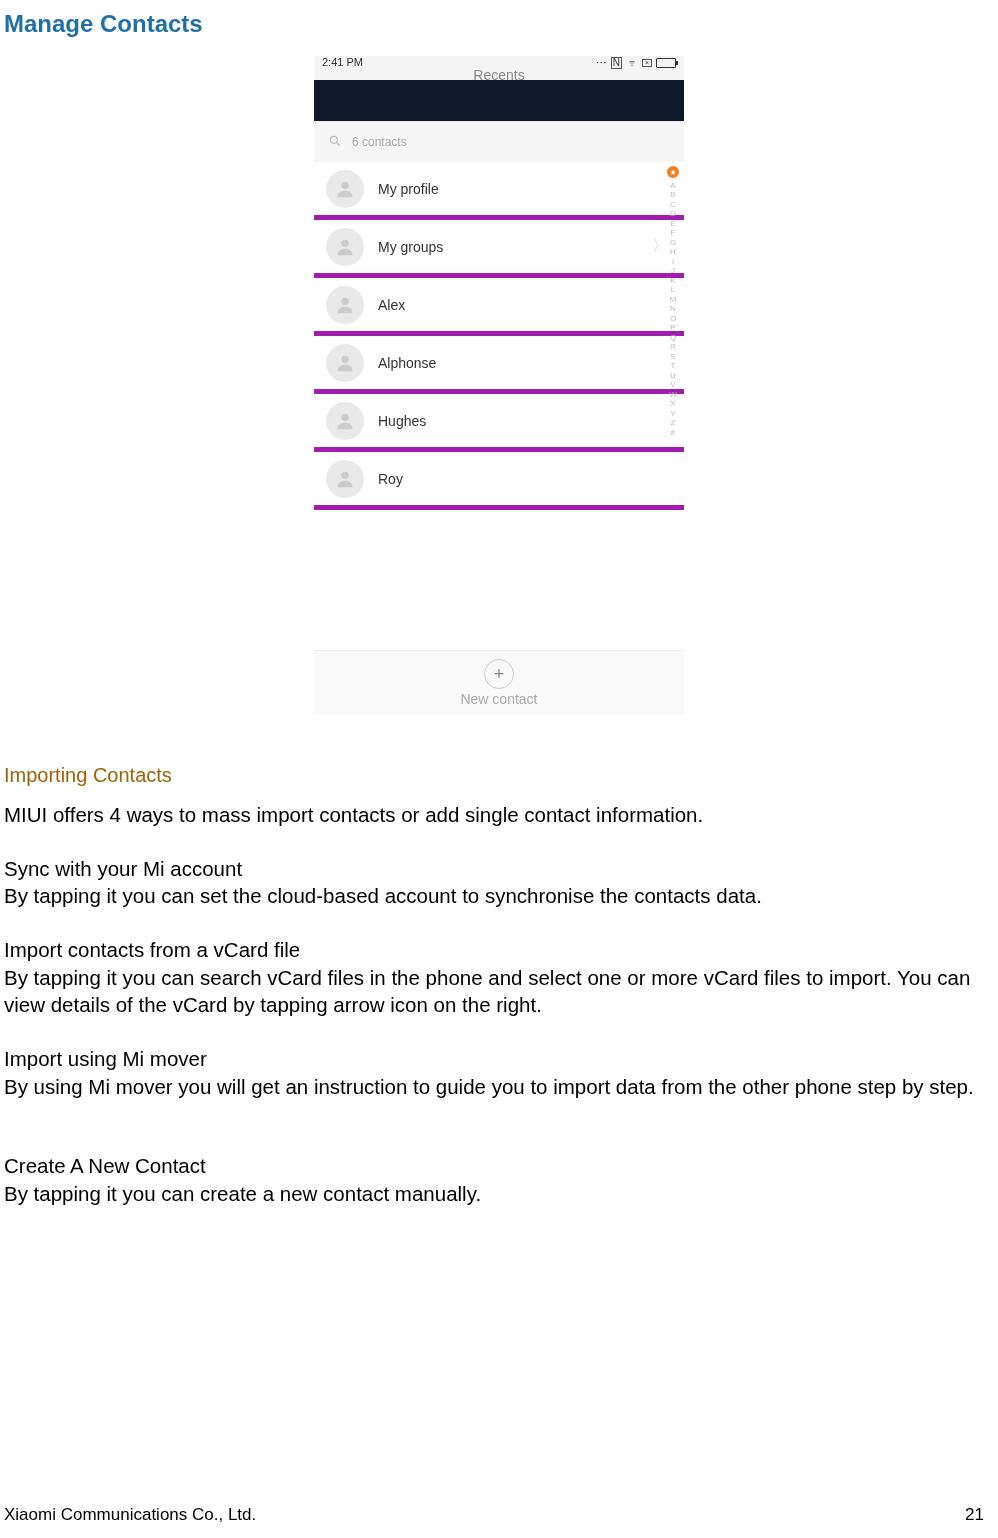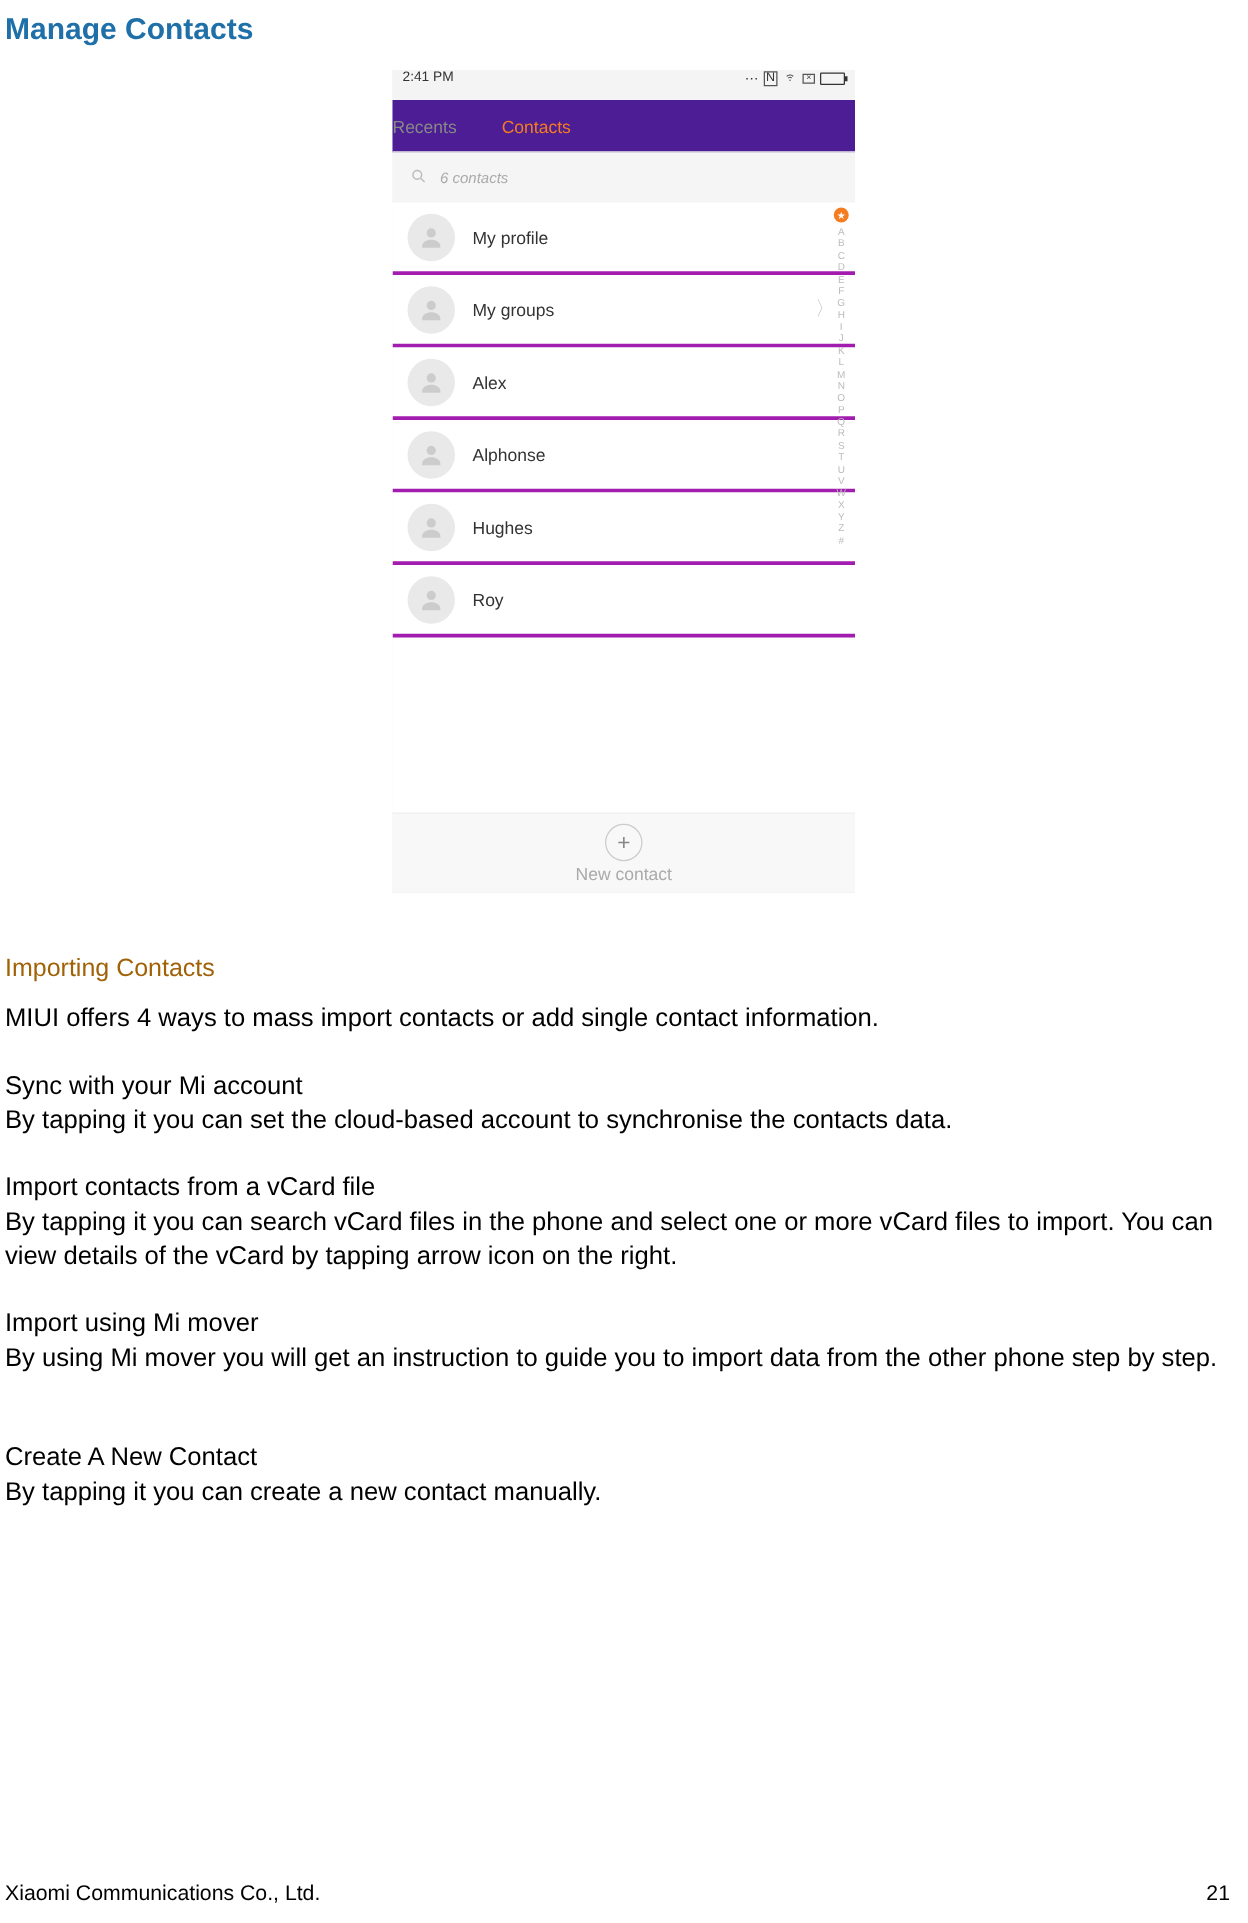--- a/index.html
+++ b/index.html
@@ -65,48 +65,48 @@
     .statusbar-right { display:flex; align-items:center; gap:4px; }
     .icon-n { font-size:10px; border:1px solid #555; padding:0 1px; line-height:1; }
     .wifi-icon svg { width:12px; height:10px; }
     .x-box { width:10px; height:8px; border:1px solid #555; display:inline-flex; align-items:center; justify-content:center; font-size:7px; line-height:1; }
     .battery { width:20px; height:10px; border:1px solid #333; border-radius:1px; position:relative; }
     .battery::after { content:""; position:absolute; right:-3px; top:2px; width:2px; height:4px; background:#333; }
     .battery-fill { background:#333; height:100%; width:80%; }
 
     .app-tabs {
       height: 42px;
-      background: #4c1d95;
+      background: #0f172a;
       border-bottom: 1px solid #e8e8e8;
       display:flex;
       align-items:center;
-      justify-content:flex-start;
+      justify-content:center;
       gap:36px;
       font-size:14px;
+      flex-direction:column;
     }
     .tab { color:#888; }
     .tab.active { color:#f57c1f; }
 
     .search-row {
       height: 40px;
       background:#f5f5f5;
       display:flex;
       align-items:center;
       padding: 0 14px;
       color:#aaa;
       font-size:12px;
       gap:10px;
-      font-style:italic;
     }
     .search-row svg { width:14px; height:14px; }
 
     .list { flex:1; background:#fff; overflow:hidden; position:relative; }
     .row {
       height: 58px;
-      border-bottom: 3px solid #a21caf;
+      border-bottom: 5px solid #a21caf;
       display:flex;
       align-items:center;
       padding: 0 12px;
       gap:14px;
       background:#fff;
     }
     .avatar {
       width:38px; height:38px;
       border-radius:50%;
       background:#e9e9e9;

